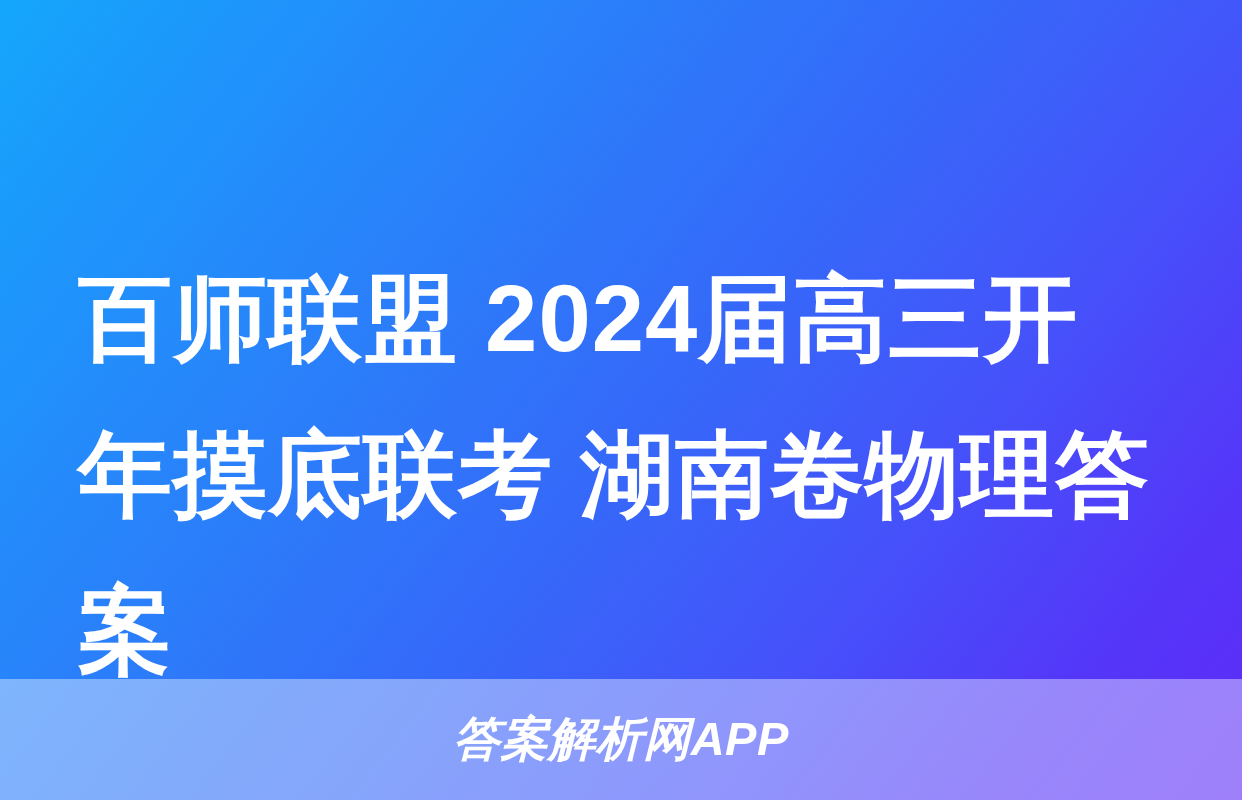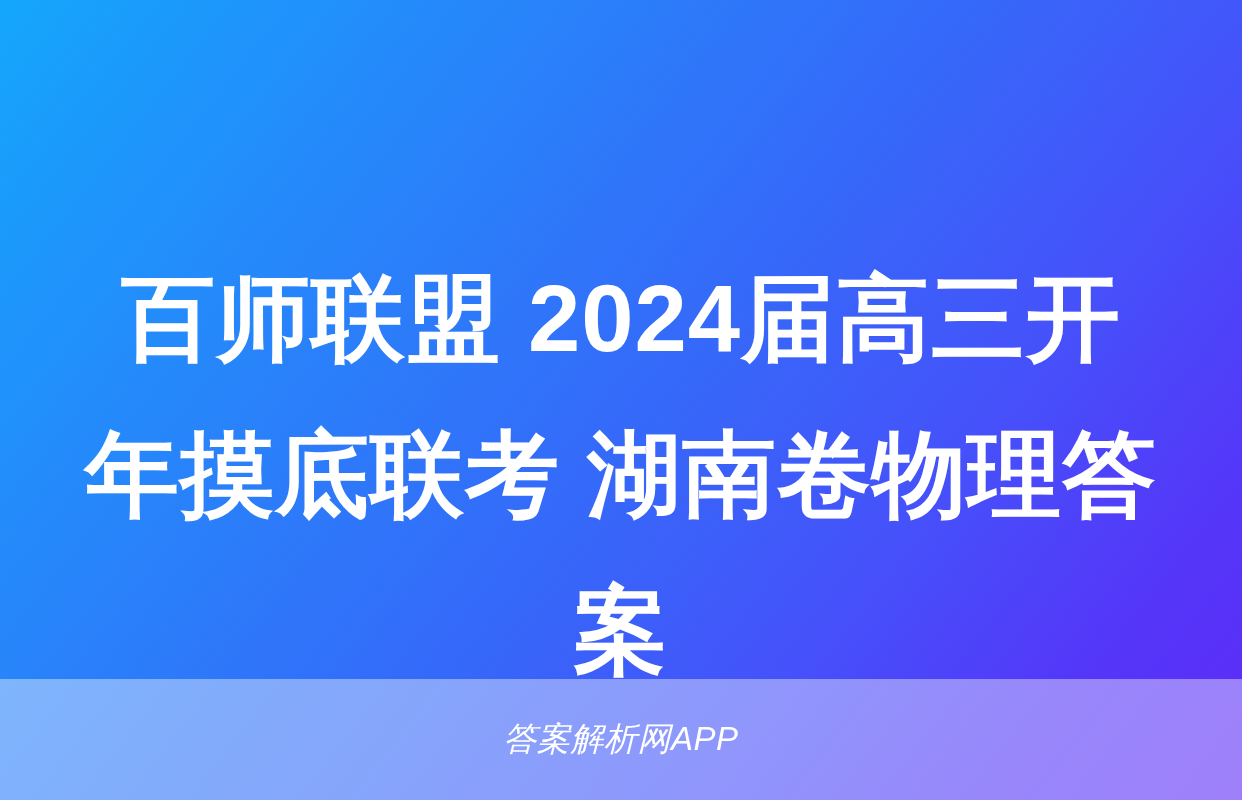--- a/index.html
+++ b/index.html
@@ -30,21 +30,20 @@
   }
 
   
   .headline {
     position: absolute;
     left: 0;
     right: 0;
     top: 178px;
     padding: 0 78px;
     box-sizing: border-box;
-    text-align: center;
     color: #ffffff;
     font-size: 94px;
     line-height: 156px;
     font-weight: 700;
     letter-spacing: 1px;
     word-break: break-word;
     white-space: pre-wrap;
     text-rendering: optimizeLegibility;
   }
 
@@ -56,22 +55,22 @@
     bottom: 0;
     height: 121px;
     background: rgba(255, 255, 255, 0.40);
     display: flex;
     align-items: center;
     justify-content: center;
   }
 
   .watermark-text {
     color: #ffffff;
-    font-size: 33px;
-    font-weight: 400;
+    font-size: 47px;
+    font-weight: 700;
     font-style: italic;
     letter-spacing: 0.5px;
     line-height: 1;
     white-space: nowrap;
     transform: translateY(-1px);
   }
 </style>
 </head>
 <body>
 

